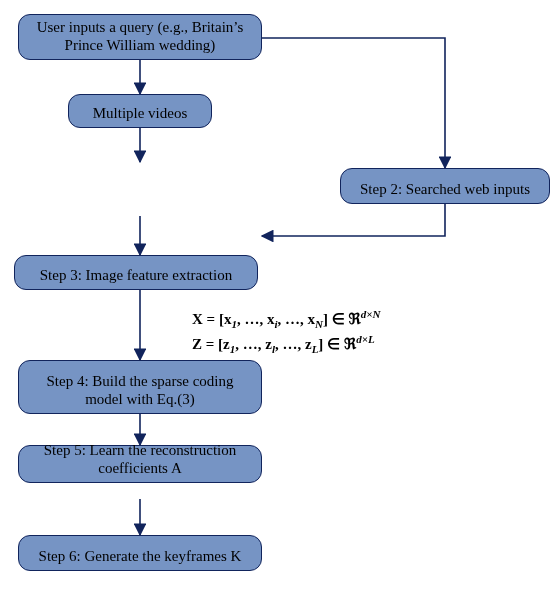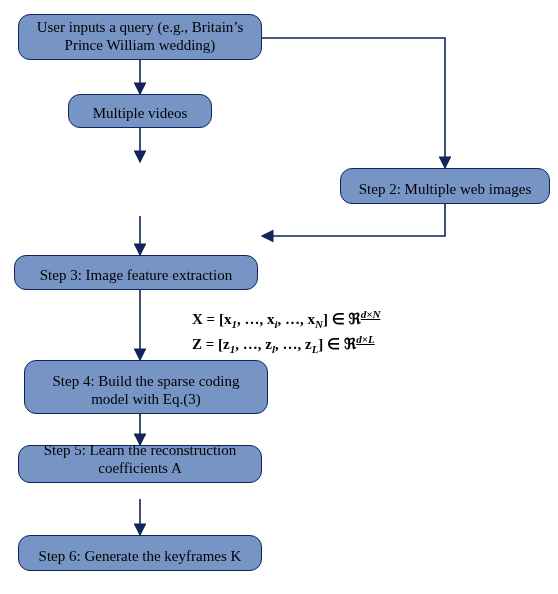--- a/index.html
+++ b/index.html
@@ -32,21 +32,21 @@
   }
   .eqn {
     position: absolute;
     font-family: "Times New Roman", Times, serif;
     font-size: 15px;
     line-height: 1.35;
     white-space: nowrap;
   }
   .eqn .bf { font-weight: bold; }
   .eqn .sub { font-size: 11px; vertical-align: sub; font-style: italic; font-weight: bold; }
-  .eqn .sup { font-size: 11px; vertical-align: super; font-style: italic; text-decoration: underline; }
+  .eqn .sup { font-size: 11px; vertical-align: super; font-style: italic; }
   svg.edges {
     position: absolute;
     left: 0; top: 0;
     width: 558px; height: 594px;
     pointer-events: none;
   }
 </style>
 </head>
 <body>
 
@@ -79,28 +79,28 @@
   <div class="node" style="left:18px; top:14px;  width:244px; height:46px;">
     <span>User inputs a query (e.g., Britain’s Prince William wedding)</span>
   </div>
 
   <div class="node" style="left:68px; top:94px;  width:144px; height:34px;">
     <span>Multiple videos</span>
   </div>
 
 
   <div class="node" style="left:340px; top:168px; width:210px; height:36px;">
-    <span>Step 2: Multiple web images</span>
+    <span>Step 2: Searched web inputs</span>
   </div>
 
   <div class="node" style="left:14px; top:255px; width:244px; height:35px;">
     <span>Step 3: Image feature extraction</span>
   </div>
 
-  <div class="node" style="left:24px; top:360px; width:244px; height:54px;">
+  <div class="node" style="left:18px; top:360px; width:244px; height:54px;">
     <span>Step 4: Build the sparse coding model with Eq.(3)</span>
   </div>
 
   <div class="node" style="left:18px; top:445px; width:244px; height:38px;">
     <span>Step 5:  Learn the reconstruction coefficients A</span>
   </div>
 
   <div class="node" style="left:18px; top:535px; width:244px; height:36px;">
     <span>Step 6: Generate the keyframes K</span>
   </div>

